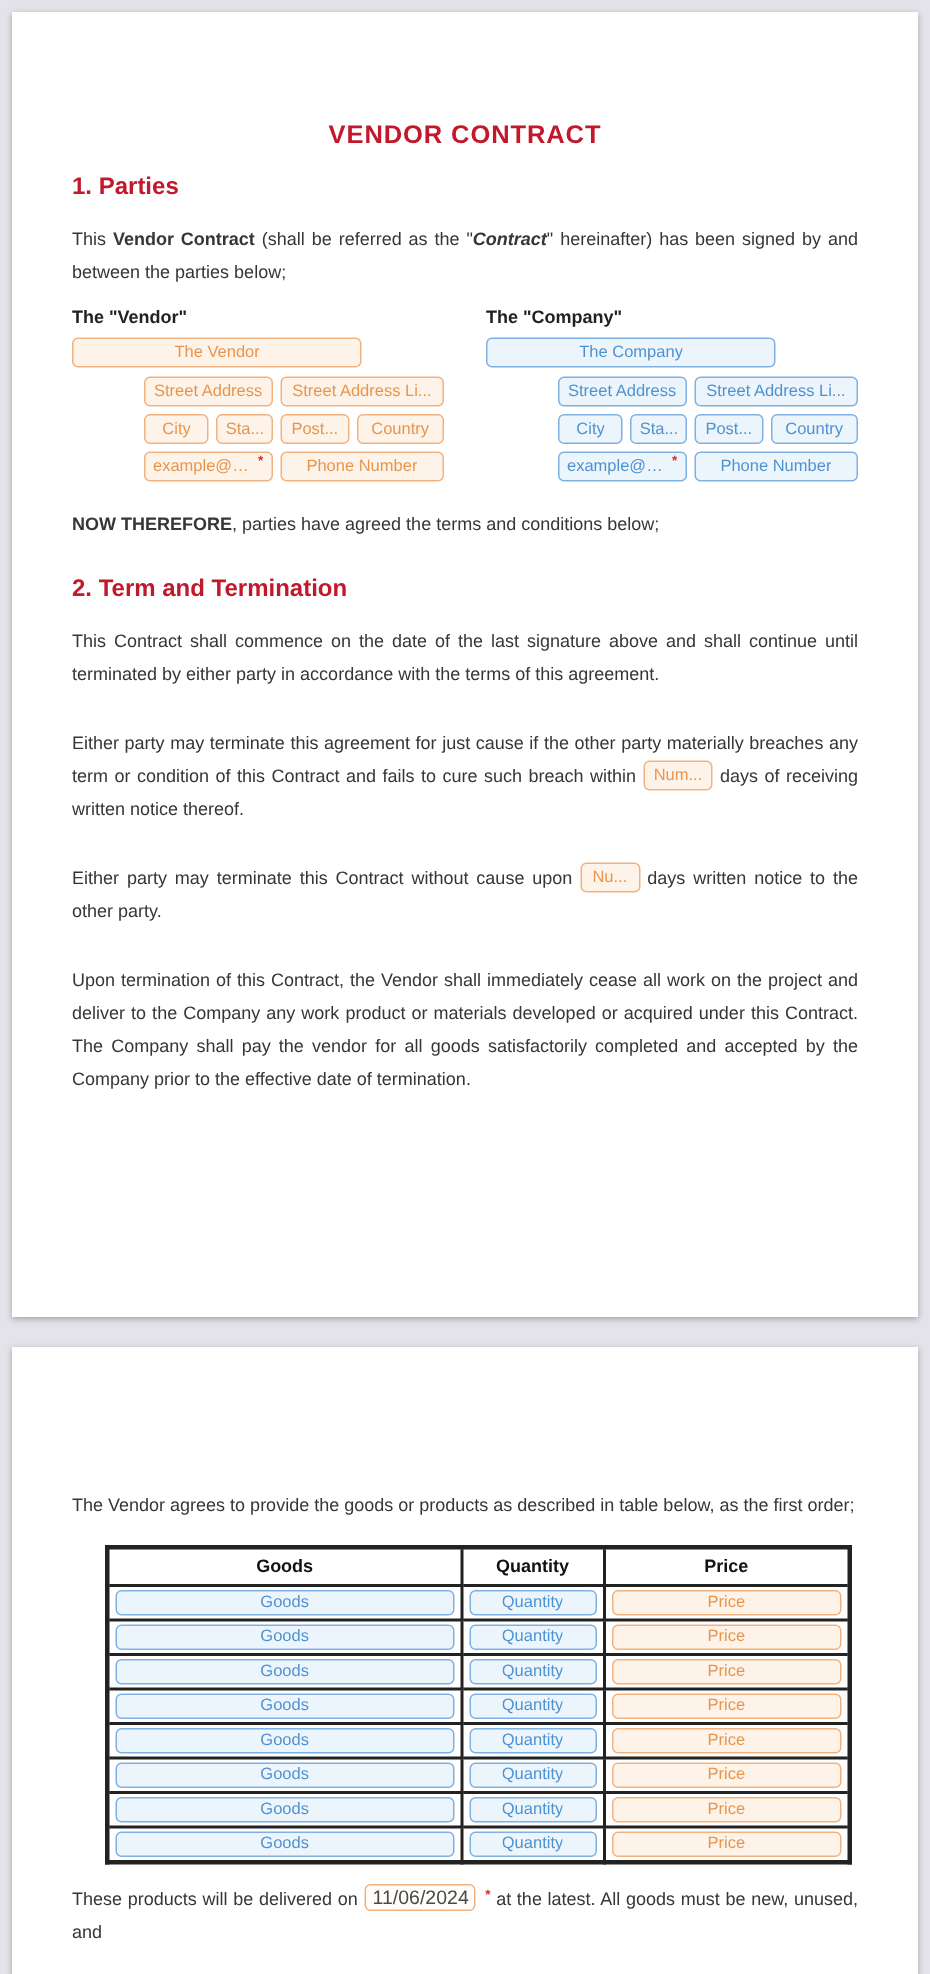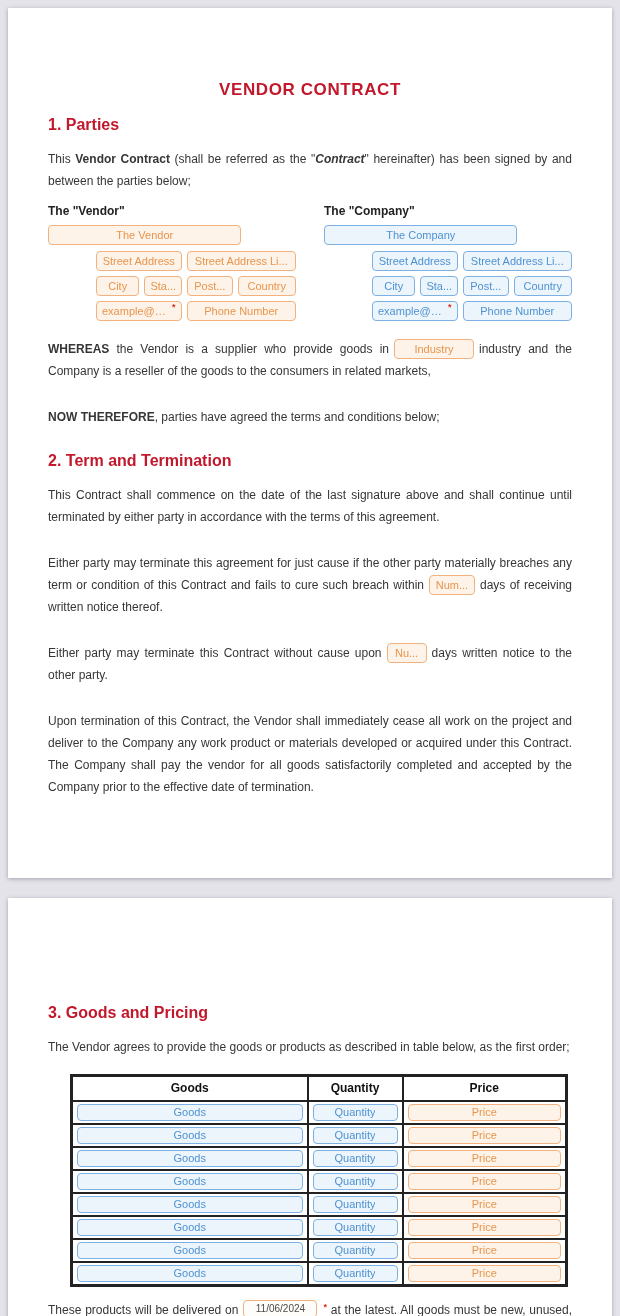--- a/index.html
+++ b/index.html
@@ -65,21 +65,21 @@
     display:inline-flex; align-items:center; justify-content:center;
     height:20px; border-radius:4px; font-size:11px; vertical-align:middle;
     margin:0 5px; position:relative; top:-1px;
   }
   .w-industry { width:80px; }
   .w-num { width:46px; }
   .w-nu { width:40px; }
   .date-pill {
     width:74px; height:18px; background:#fffdf9;
     border:1px solid var(--orange-border, #f2b27f);
-    color:#4a4a4a; font-size:10px;
+    color:#4a4a4a; font-size:13px;
   }
 
   
   .goods-table {
     border-collapse:collapse; table-layout:fixed;
     width:497px; margin:16px 0 12px 22px;
     border:3px solid var(--table-border, #222);
   }
   .goods-table th, .goods-table td { border:2px solid var(--table-border, #222); }
   .goods-table th {
@@ -173,23 +173,20 @@
             <span class="ph">example@exa...</span>
             <span class="req">*</span>
           </div>
         <div class="pill blue f57">
             <span class="ph">Phone Number</span>
           </div>
       </div>
     </div>
   </div>
 
-  <p class="body"><b>WHEREAS</b><span> the Vendor is a supplier who provide goods in</span><span class="inline-pill orange w-industry">
-        <span class="ph">Industry</span>
-      </span><span>industry and the Company is a reseller of the goods to the consumers in related markets,</span></p>
 
 
   <p class="body"><b>NOW THEREFORE</b><span>, parties have agreed the terms and conditions below;</span></p>
 
   <h2 class="sec">2. Term and Termination</h2>
 
   <p class="body">This Contract shall commence on the date of the last signature above and shall continue until terminated by either party in accordance with the terms of this agreement.</p>
 
   <p class="body"><span>Either party may terminate this agreement for just cause if the other party materially breaches any term or condition of this Contract and fails to cure such breach within</span><span class="inline-pill orange w-num">
         <span class="ph">Num...</span>
@@ -198,21 +195,20 @@
   <p class="body"><span>Either party may terminate this Contract without cause upon</span><span class="inline-pill orange w-nu">
         <span class="ph">Nu...</span>
       </span><span>days written notice to the other party.</span></p>
 
   <p class="body">Upon termination of this Contract, the Vendor shall immediately cease all work on the project and deliver to the Company any work product or materials developed or acquired under this Contract. The Company shall pay the vendor for all goods satisfactorily completed and accepted by the Company prior to the effective date of termination.</p>
 
 </div>
 
 <div class="page page2">
 
-  <h2 class="sec">3. Goods and Pricing</h2>
 
   <p class="body tight">The Vendor agrees to provide the goods or products as described in table below, as the first order;</p>
 
   <table class="goods-table">
     <thead>
       <tr>
         <th class="c-goods">Goods</th>
         <th class="c-qty">Quantity</th>
         <th class="c-price">Price</th>
       </tr>

